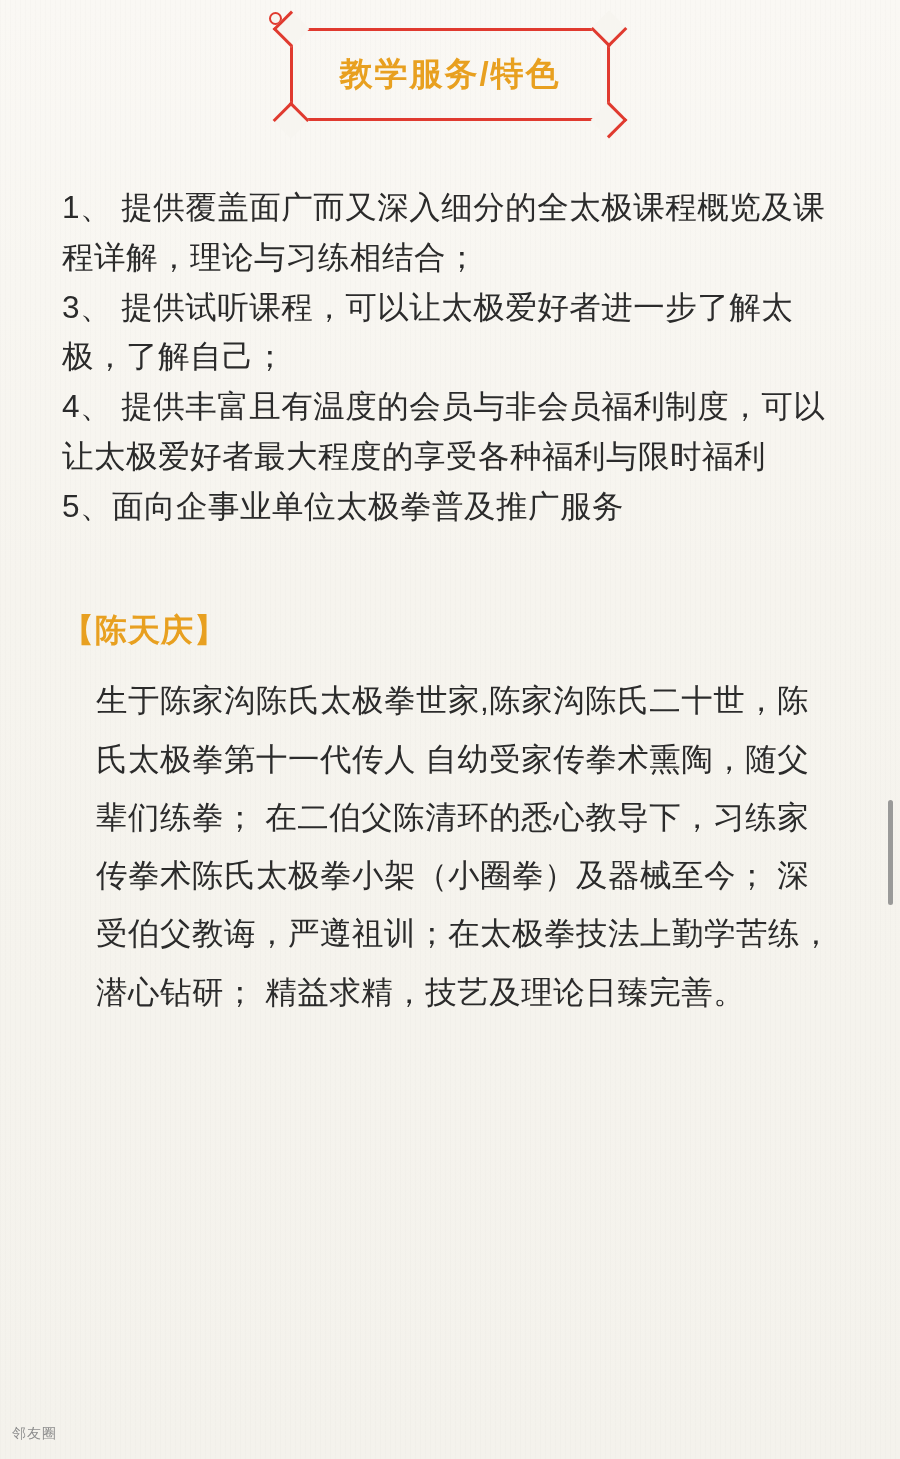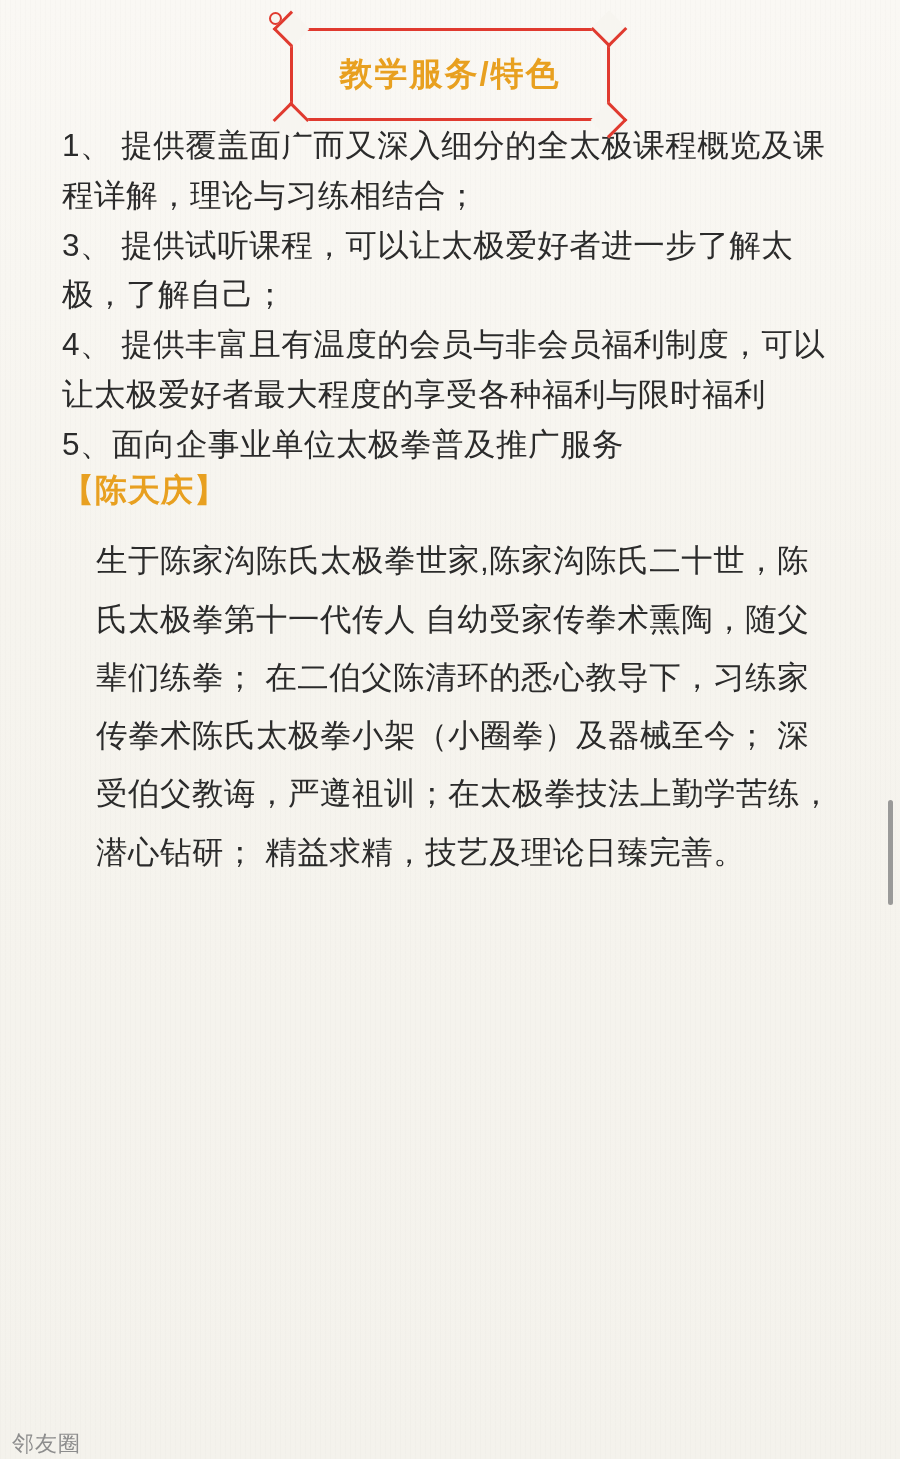--- a/index.html
+++ b/index.html
@@ -109,50 +109,50 @@
     position: absolute;
     right: 7px;
     width: 5px;
     background: #8a8a8a;
     border-radius: 3px;
     opacity: 0.85;
   }
   .watermark {
     position: absolute;
     left: 12px;
-    bottom: 0;
-    font-size: 22px;
+    bottom: 16px;
+    font-size: 14px;
     color: #8d8d8d;
     letter-spacing: 1px;
   }
 </style>
 </head>
 <body>
 
 <div class="page">
 
   <div class="badge-wrap" style="margin-top:28px;">
     <div class="badge">
       <span class="dot"></span>
       <span class="notch n-tl"></span>
       <span class="notch n-tr"></span>
       <span class="notch n-bl"></span>
       <span class="notch n-br"></span>
       <span class="inner">教学服务/特色</span>
     </div>
   </div>
 
-  <div class="body-block para-list" style="">
+  <div class="body-block para-list" style="margin-top:62px;">
     <p>1、 提供覆盖面广而又深入细分的全太极课程概览及课程详解，理论与习练相结合；</p>
     <p>3、 提供试听课程，可以让太极爱好者进一步了解太极，了解自己；</p>
     <p>4、 提供丰富且有温度的会员与非会员福利制度，可以让太极爱好者最大程度的享受各种福利与限时福利</p>
     <p>5、面向企事业单位太极拳普及推广服务</p>
   </div>
 
 
-  <div class="teacher-name" style="">【陈天庆】</div>
+  <div class="teacher-name" style="margin-top:78px;">【陈天庆】</div>
 
   <div class="teacher-bio">生于陈家沟陈氏太极拳世家,陈家沟陈氏二十世，陈氏太极拳第十一代传人 自幼受家传拳术熏陶，随父辈们练拳； 在二伯父陈清环的悉心教导下，习练家传拳术陈氏太极拳小架（小圈拳）及器械至今； 深受伯父教诲，严遵祖训；在太极拳技法上勤学苦练，潜心钻研； 精益求精，技艺及理论日臻完善。</div>
 
   <div class="scrollbar" style="top:800px; height:105px;"></div>
 
   <div class="watermark">邻友圈</div>
 </div>
 
 </body></html>

